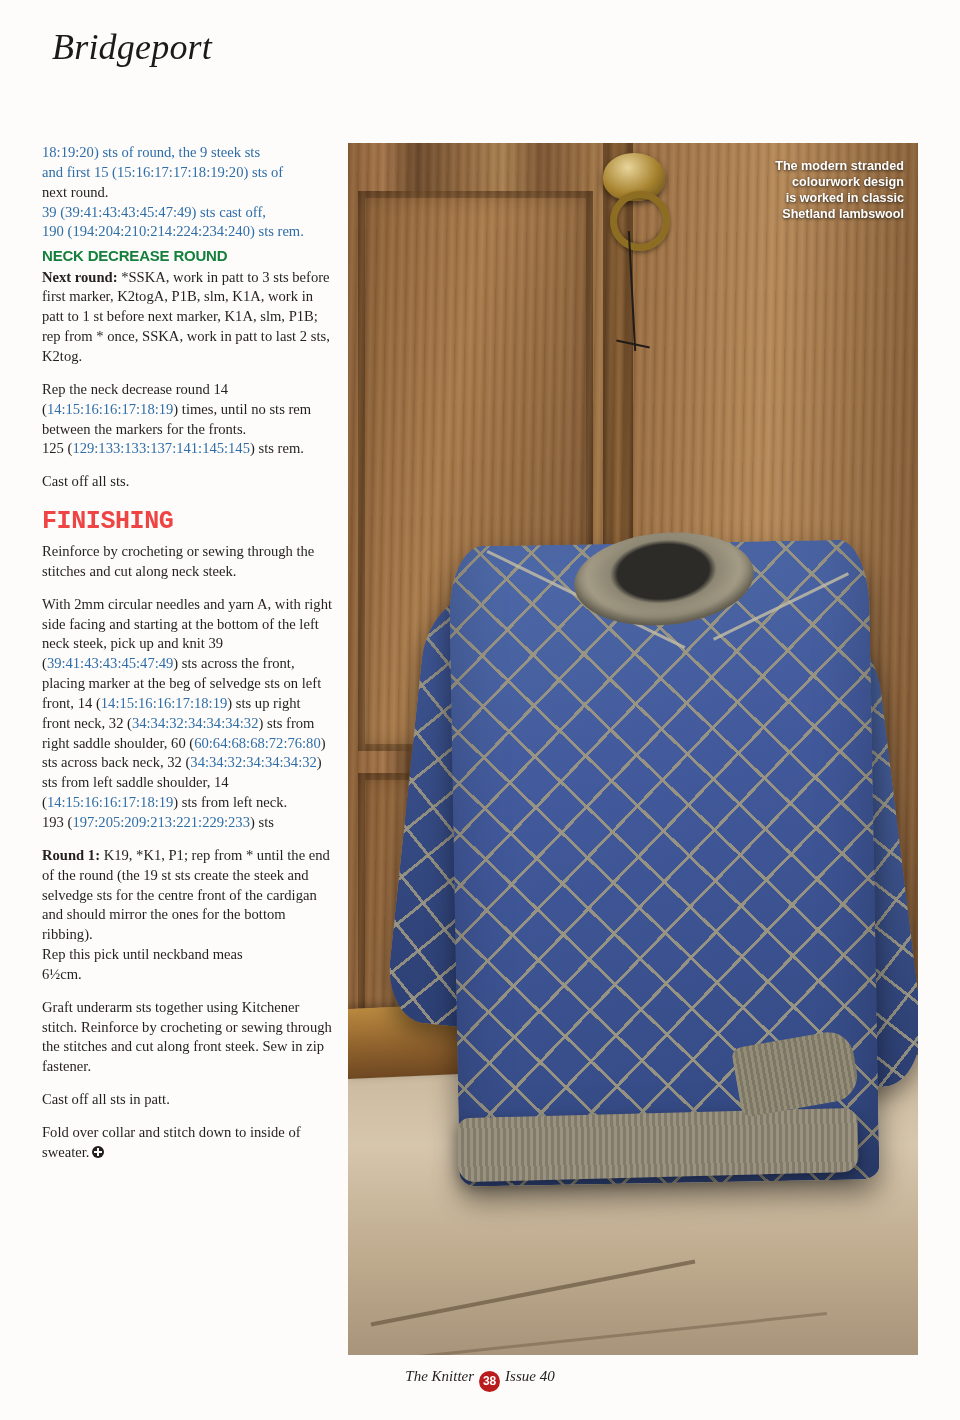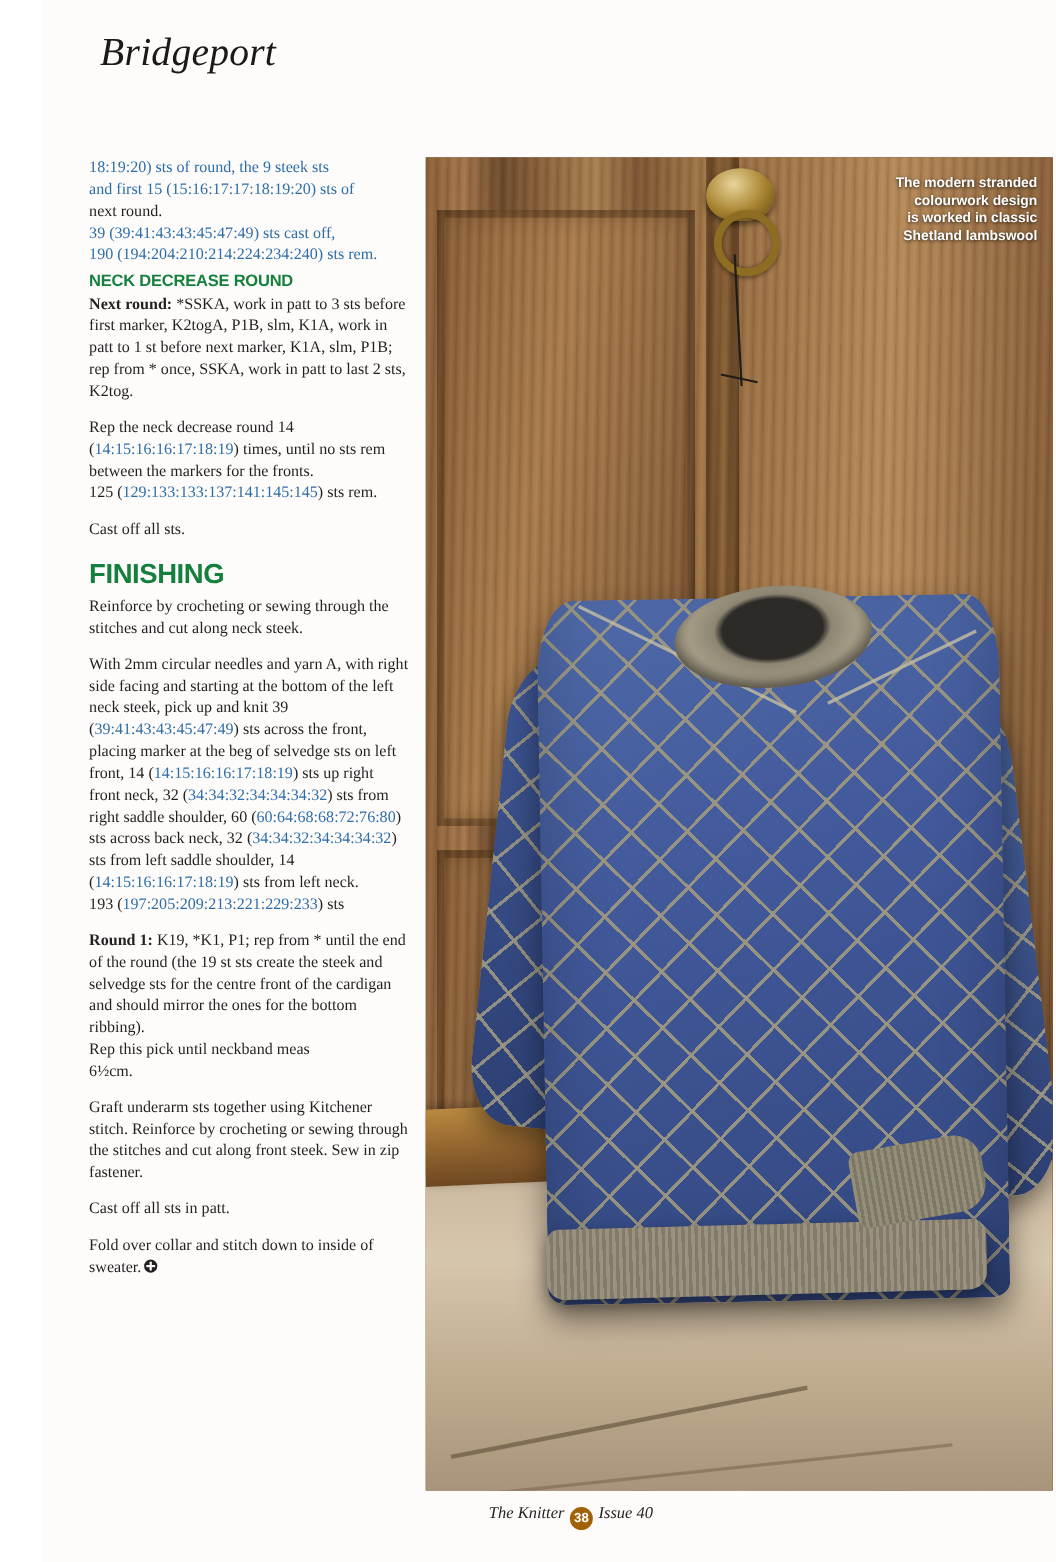--- a/index.html
+++ b/index.html
@@ -12,21 +12,20 @@
     height: 1420px;
     position: relative;
     font-family: "Liberation Serif", serif;
     color: #231f20;
     overflow: hidden;
   }
   .page {
     position: absolute;
     inset: 0;
     background: #fdfcfa;
-    margin-left: 39px;
   }
 
   
   .page-title {
     position: absolute;
     left: 52px;
     top: 26px;
     font-family: "Liberation Serif", serif;
     font-style: italic;
     font-size: 36px;
@@ -60,24 +59,24 @@
   }
   h3.sub {
     font-family: "Liberation Sans", sans-serif;
     font-size: 15px;
     font-weight: bold;
     letter-spacing: -0.2px;
     color: #15803d;
     margin: 4px 0 1px 0;
   }
   h2.section {
-    font-family: Liberation Sans, sans-serif;
+    font-family: Liberation Mono, monospace;
     font-size: 25px;
     font-weight: bold;
-    color: #15803d;
+    color: #ef4444;
     margin: 10px 0 3px 0;
     letter-spacing: -0.4px;
   }
   .endmark {
     display: inline-block;
     width: 12px;
     height: 12px;
     border-radius: 50%;
     background: #231f20;
     position: relative;
@@ -365,21 +364,21 @@
     font-style: italic;
     font-size: 15px;
     color: #231f20;
   }
   .pagenum {
     display: inline-block;
     width: 21px;
     height: 21px;
     line-height: 21px;
     border-radius: 50%;
-    background: #a16207;
+    background: #b91c1c;
     color: #ffffff;
     font-style: normal;
     font-family: "Liberation Sans", sans-serif;
     font-weight: bold;
     font-size: 12px;
     text-align: center;
     vertical-align: -4px;
     margin: 0 5px;
   }
 </style>

